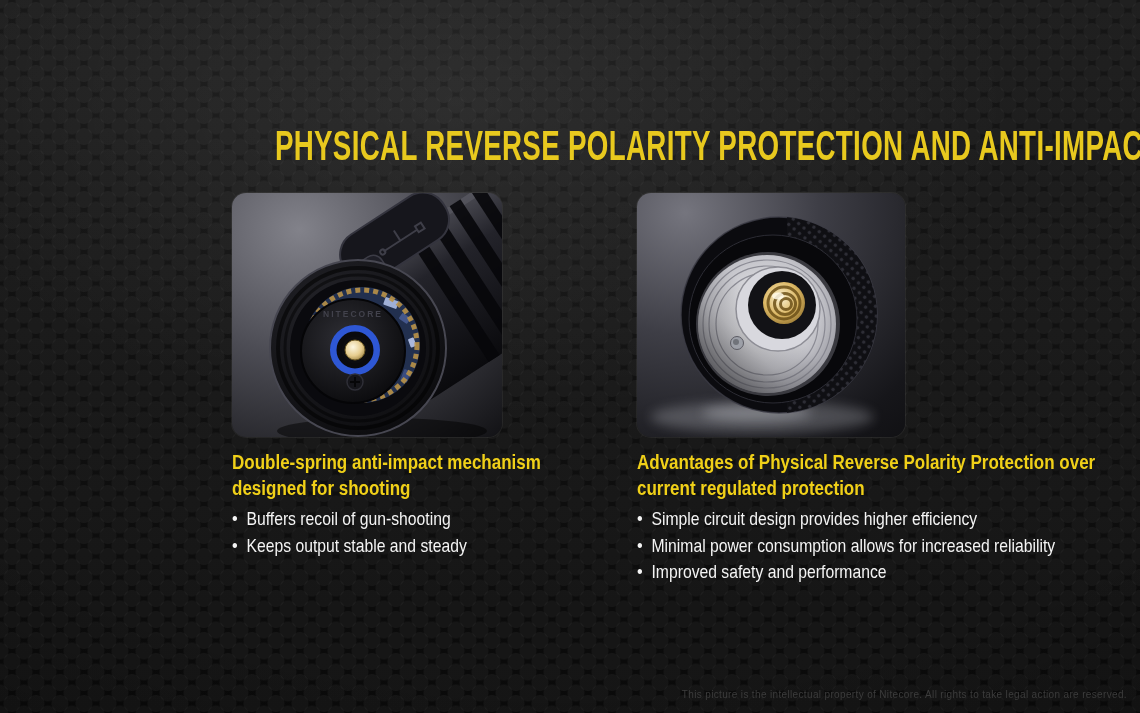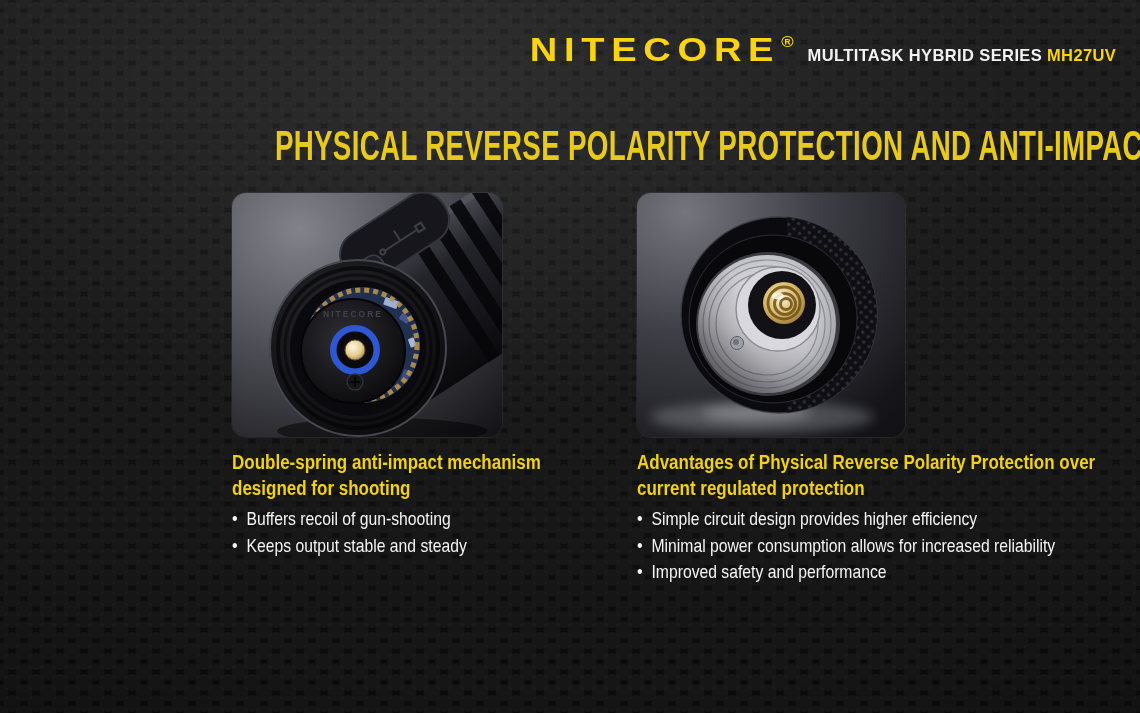--- a/index.html
+++ b/index.html
@@ -58,28 +58,20 @@
 
   
   .fineprint{position:absolute;right:13px;top:689px;z-index:3;
     font-size:10px;letter-spacing:0.35px;color:#3c3c3c;white-space:nowrap;}
 </style>
 </head>
 <body>
 
 <div class="stage">
 
-  <div class="brand">
-    <div class="logo-row">
-      <span class="logo">NITECORE</span><span class="reg">®</span>
-    </div>
-    <div class="series-row">
-      <span class="series">MULTITASK HYBRID SERIES</span><span class="model">MH27UV</span>
-    </div>
-  </div>
 
   <div class="headline">
     <span class="inner">PHYSICAL REVERSE POLARITY PROTECTION AND ANTI-IMPACT MECHANISM</span>
   </div>
 
   <div class="photo" id="photo-left">
     <svg viewBox="0 0 270 244">
       <defs>
         <radialGradient id="lbg" cx="25%" cy="15%" r="115%">
           <stop offset="0%" stop-color="#82828a"></stop>
@@ -236,14 +228,15 @@
   <div class="col" id="col-right">
     <div class="hline">Advantages of Physical Reverse Polarity Protection over</div>
     <div class="hline">current regulated protection</div>
     <ul>
       <li>Simple circuit design provides higher efficiency</li>
       <li>Minimal power consumption allows for increased reliability</li>
       <li>Improved safety and performance</li>
     </ul>
   </div>
 
+  <div class="fineprint">This picture is the intellectual property of Nitecore. All rights to take legal action are reserved.</div>
 
 </div>
 
 </body></html>

